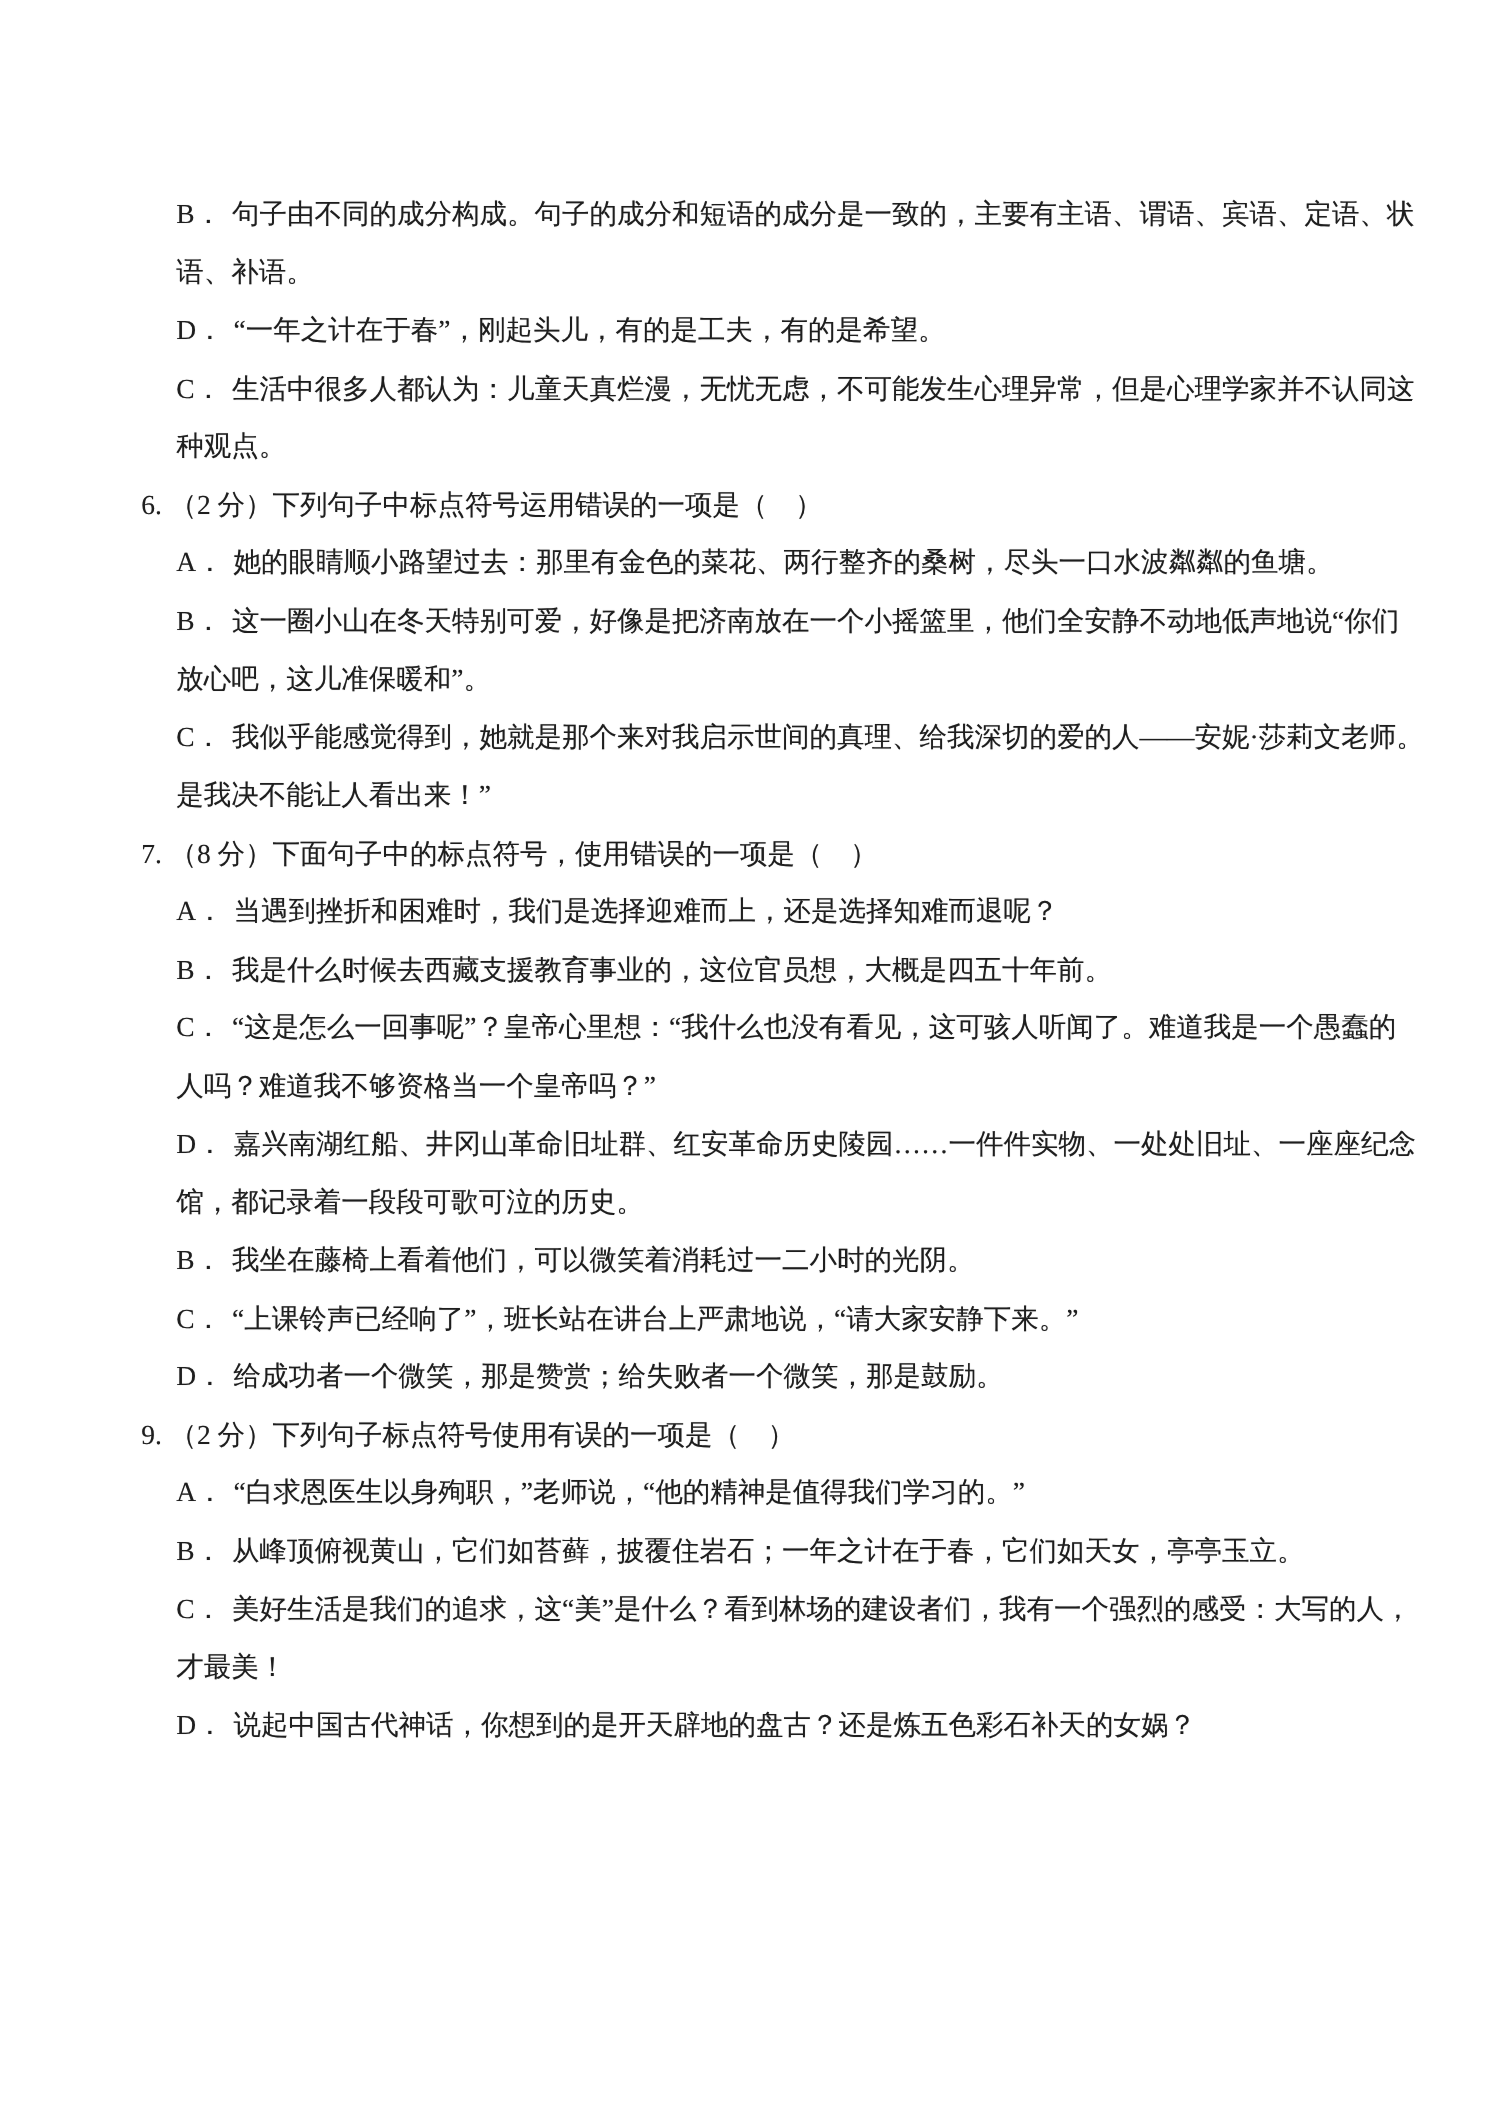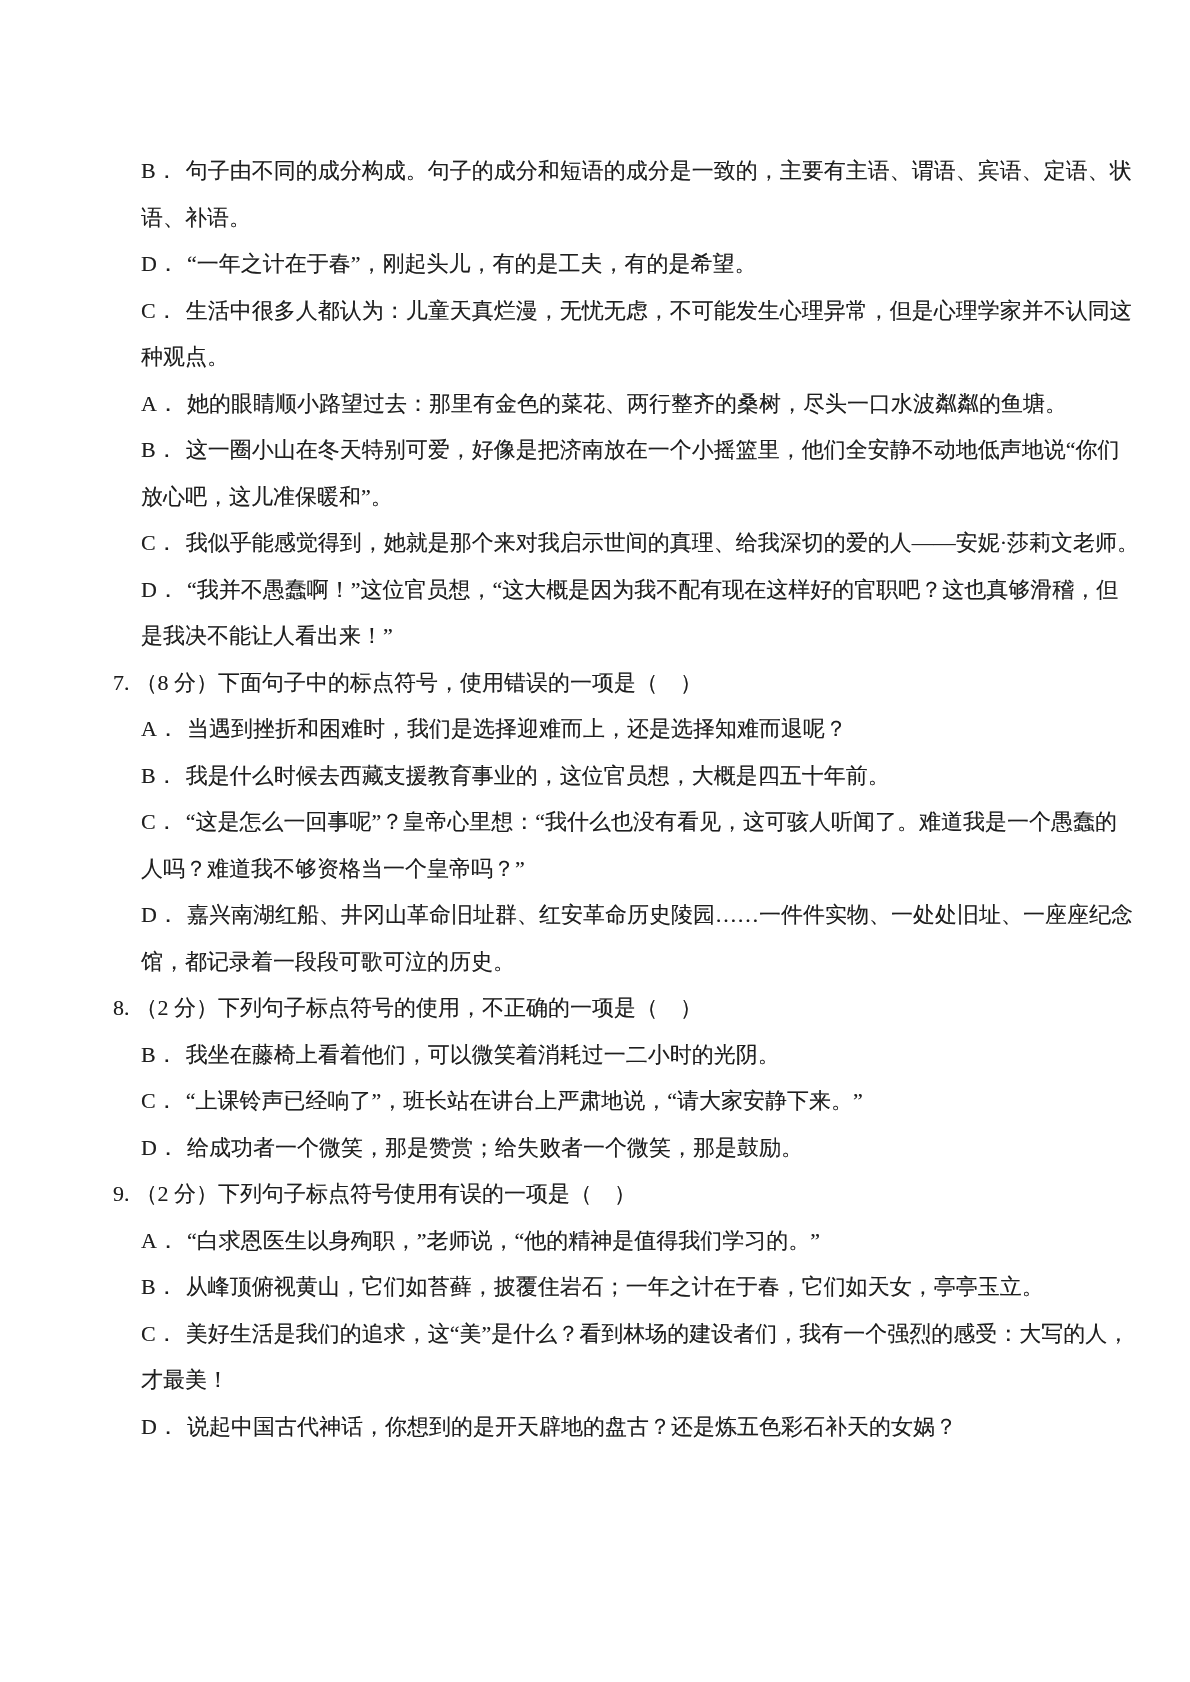--- a/index.html
+++ b/index.html
@@ -46,32 +46,32 @@
     <div>
       <div class="line"><span class="lab">D．</span><span>“一年之计在于春”，刚起头儿，有的是工夫，有的是希望。</span></div>
     </div>
     <div>
       <div class="line"><span class="lab">C．</span><span>生活中很多人都认为：儿童天真烂漫，无忧无虑，不可能发生心理异常，但是心理学家并不认同这</span></div>
       <div class="line">种观点。</div>
     </div>
   </section>
 
   <section>
+    <div class="line stem"><span class="num">6.</span><span>（2 分）下列句子中标点符号运用错误的一项是（　）</span></div>
     <div class="option">
       <div class="line"><span class="lab">A．</span><span>她的眼睛顺小路望过去：那里有金色的菜花、两行整齐的桑树，尽头一口水波粼粼的鱼塘。</span></div>
     </div>
     <div class="option">
       <div class="line"><span class="lab">B．</span><span>这一圈小山在冬天特别可爱，好像是把济南放在一个小摇篮里，他们全安静不动地低声地说“你们</span></div>
       <div class="line">放心吧，这儿准保暖和”。</div>
     </div>
     <div class="option">
       <div class="line"><span class="lab">C．</span><span>我似乎能感觉得到，她就是那个来对我启示世间的真理、给我深切的爱的人——安妮·莎莉文老师。</span></div>
     </div>
     <div class="option">
-      <div class="line"><span class="lab">D．</span><span>“我并不愚蠢啊！”这位官员想，“这大概是因为我不配有现在这样好的官职吧？这也真够滑稽，但</span></div>
       <div class="line">是我决不能让人看出来！”</div>
     </div>
   </section>
 
   <section>
     <div class="line stem"><span class="num">7.</span><span>（8 分）下面句子中的标点符号，使用错误的一项是（　）</span></div>
     <div class="option">
       <div class="line"><span class="lab">A．</span><span>当遇到挫折和困难时，我们是选择迎难而上，还是选择知难而退呢？</span></div>
     </div>
     <div class="option">
@@ -81,21 +81,20 @@
       <div class="line"><span class="lab">C．</span><span>“这是怎么一回事呢”？皇帝心里想：“我什么也没有看见，这可骇人听闻了。难道我是一个愚蠢的</span></div>
       <div class="line">人吗？难道我不够资格当一个皇帝吗？”</div>
     </div>
     <div class="option">
       <div class="line"><span class="lab">D．</span><span>嘉兴南湖红船、井冈山革命旧址群、红安革命历史陵园……一件件实物、一处处旧址、一座座纪念</span></div>
       <div class="line">馆，都记录着一段段可歌可泣的历史。</div>
     </div>
   </section>
 
   <section>
-    <div class="line stem"><span class="num">8.</span><span>（2 分）下列句子标点符号的使用，不正确的一项是（　）</span></div>
     <div class="option">
       <div class="line"><span class="lab">B．</span><span>我坐在藤椅上看着他们，可以微笑着消耗过一二小时的光阴。</span></div>
     </div>
     <div class="option">
       <div class="line"><span class="lab">C．</span><span>“上课铃声已经响了”，班长站在讲台上严肃地说，“请大家安静下来。”</span></div>
     </div>
     <div class="option">
       <div class="line"><span class="lab">D．</span><span>给成功者一个微笑，那是赞赏；给失败者一个微笑，那是鼓励。</span></div>
     </div>
   </section>

